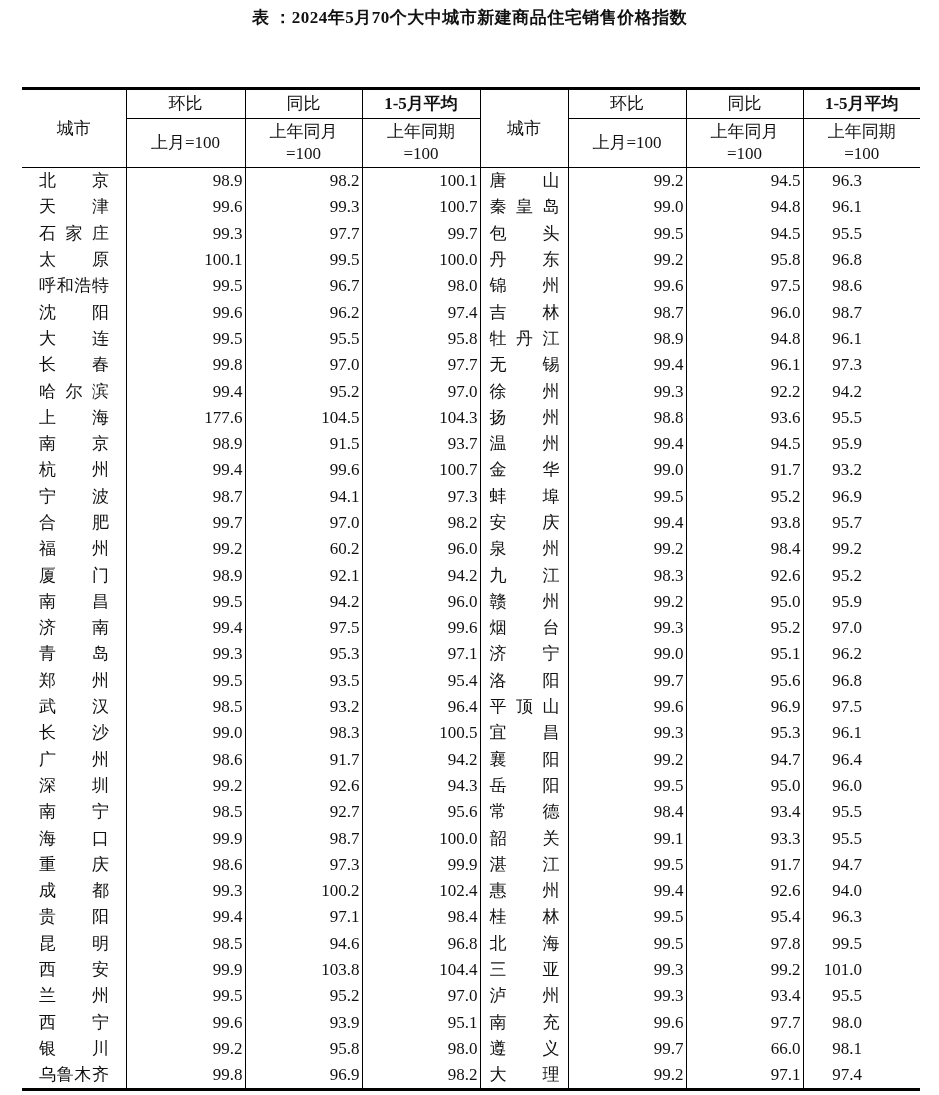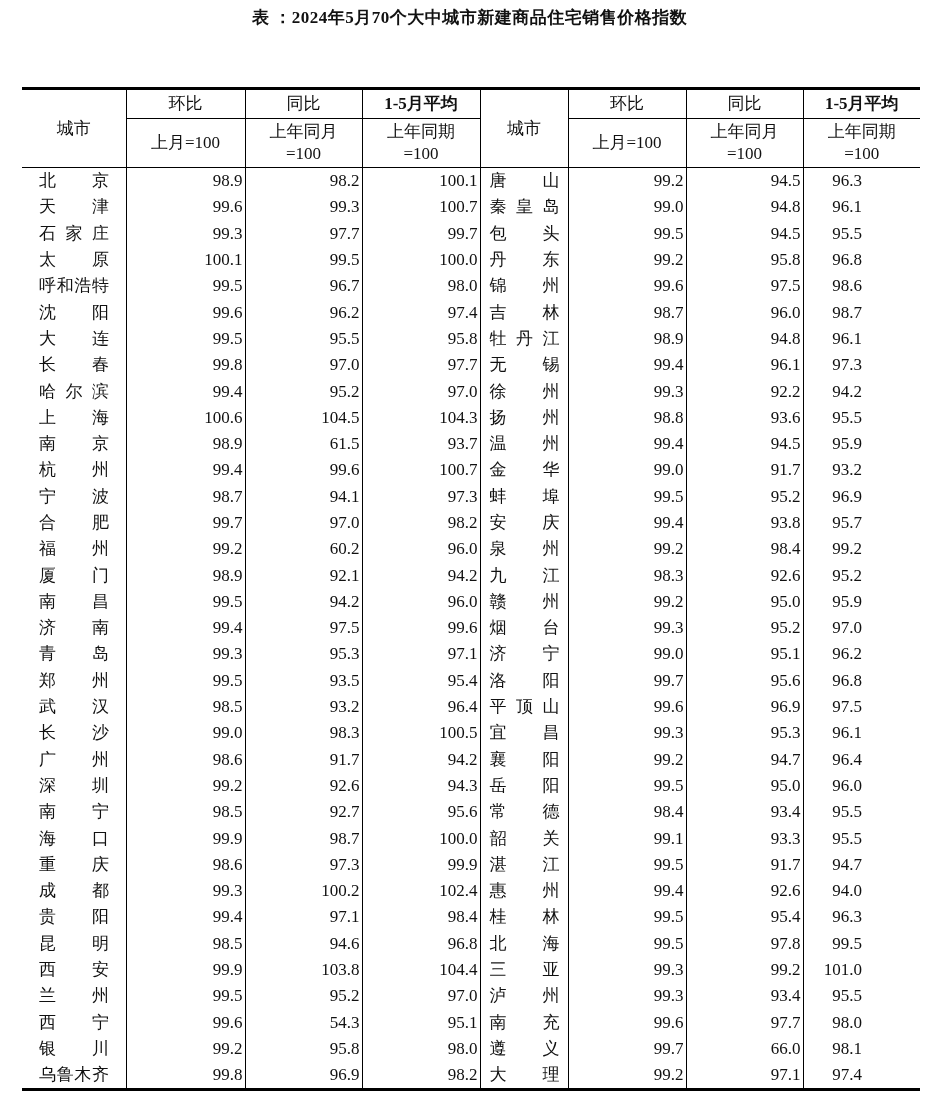--- a/index.html
+++ b/index.html
@@ -270,42 +270,42 @@
     <td class="num">92.2</td>
     <td class="num w3">94.2</td>
   </tr>
       <tr>
     <td class="first city">
           <span class="nm">
             <span>上</span>
             <span>海</span>
           </span>
         </td>
-    <td class="num">100.6</td>
+    <td class="num">177.6</td>
     <td class="num">104.5</td>
     <td class="num">104.3</td>
     <td class="city2">
           <span class="nm">
             <span>扬</span>
             <span>州</span>
           </span>
         </td>
     <td class="num">98.8</td>
     <td class="num">93.6</td>
     <td class="num w3">95.5</td>
   </tr>
       <tr>
     <td class="first city">
           <span class="nm">
             <span>南</span>
             <span>京</span>
           </span>
         </td>
     <td class="num">98.9</td>
-    <td class="num">61.5</td>
+    <td class="num">91.5</td>
     <td class="num">93.7</td>
     <td class="city2">
           <span class="nm">
             <span>温</span>
             <span>州</span>
           </span>
         </td>
     <td class="num">99.4</td>
     <td class="num">94.5</td>
     <td class="num w3">95.9</td>
@@ -732,21 +732,21 @@
     <td class="num w3">95.5</td>
   </tr>
       <tr>
     <td class="first city">
           <span class="nm">
             <span>西</span>
             <span>宁</span>
           </span>
         </td>
     <td class="num">99.6</td>
-    <td class="num">54.3</td>
+    <td class="num">93.9</td>
     <td class="num">95.1</td>
     <td class="city2">
           <span class="nm">
             <span>南</span>
             <span>充</span>
           </span>
         </td>
     <td class="num">99.6</td>
     <td class="num">97.7</td>
     <td class="num w3">98.0</td>

